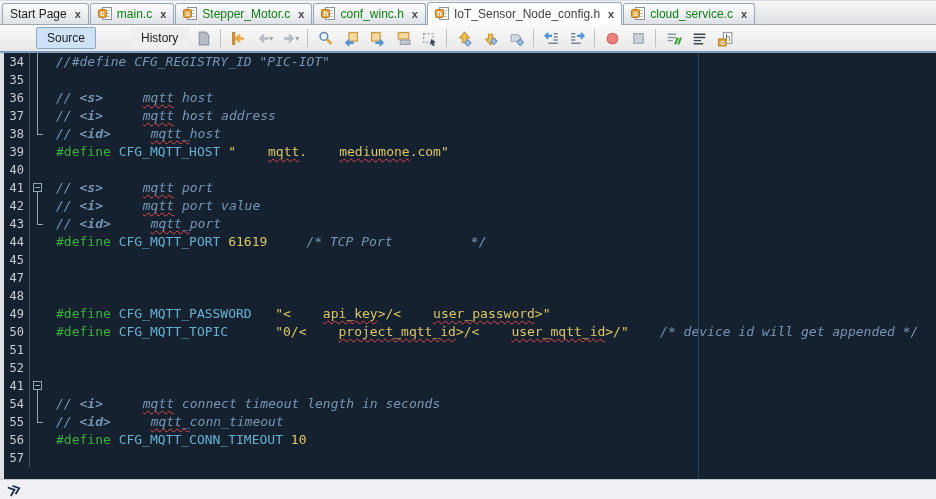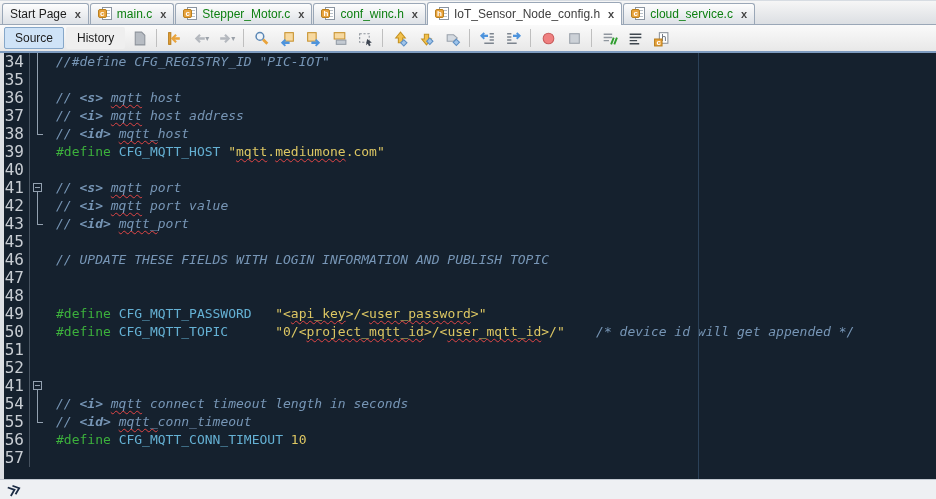--- a/index.html
+++ b/index.html
@@ -30,40 +30,40 @@
   .ficon .badge { position:absolute; left:0; top:2px; width:9px; height:9px;
                   background:#e8a33d; border:1px solid #b97f1f; border-radius:2px;
                   color:#fff; font:bold 8px/8px "Liberation Sans",sans-serif;
                   text-align:center; z-index:1; }
 
   
   .toolbar { height:28px; flex:none; display:flex; align-items:center; gap:2px;
              padding:1px 4px; background:linear-gradient(#fafafa,#e8e8e8);
              border-bottom:2px solid #7e9cc0; }
   .btn { font-size:12px; color:#1c1c1c; padding:3px 10px; border-radius:2px;
-         border:1px solid transparent; cursor:pointer; }
+         border:1px solid transparent; cursor:pointer;margin-left:32px; }
   .btn.selected { background:#cfe3f7; border-color:#86a7c9; }
   .tsep { width:1px; height:18px; background:#bfbfbf; margin:0 3px; flex:none; }
   .tbtn { width:24px; height:22px; display:flex; align-items:center; justify-content:center;
           border-radius:2px; cursor:pointer; flex:none; }
   .tbtn svg { width:17px; height:17px; }
   .mirror svg { transform:scaleX(-1); }
   .caret { font-size:8px; color:#9aa0a8; margin-left:-3px; }
 
   
   .editor { position:relative; height:426px; flex:none; overflow:hidden;
             background:var(--editor-bg,#15212e); cursor:text; }
   .leftstrip { position:absolute; left:0; top:0; bottom:0; width:4px;
                background:#dde0e4; z-index:3; }
   .marginline { position:absolute; left:698px; top:0; bottom:0; width:1px;
                 background:var(--margin-line,#2b4158); }
   .cl { display:flex; height:18px; padding-left:4px;
         font:13px/18px "DejaVu Sans Mono", monospace; white-space:pre; }
   .ln { width:26px; flex:none; text-align:right; padding-right:5px;
-        color:var(--gutter-text,#c8cdd3); font-size:16px;
+        color:var(--gutter-text,#c8cdd3); font-size:12px;
         border-right:1px solid #46525f; }
   .fold { width:15px; flex:none; position:relative; }
   .fold.line::before { content:''; position:absolute; left:7px; top:0; bottom:0;
         width:1px; background:var(--fold,#93a1b0); }
   .fold.end::before  { content:''; position:absolute; left:7px; top:0; height:10px;
         width:1px; background:var(--fold,#93a1b0); }
   .fold.end::after   { content:''; position:absolute; left:7px; top:9px; width:6px;
         height:1px; background:var(--fold,#93a1b0); }
   .fold.start::after { content:''; position:absolute; left:7px; top:13px; bottom:0;
         width:1px; background:var(--fold,#93a1b0); }
@@ -73,21 +73,21 @@
           height:1px; background:var(--fold,#93a1b0); }
   .ct { padding-left:11px; }
   .cm  { color:var(--comment,#7796b6); font-style:italic; }
   .tag { color:var(--comment,#7796b6); font-style:italic; font-weight:bold; }
   .dir { color:var(--directive,#3cb03c); }
   .id  { color:var(--macro,#65b1d4); }
   .str, .num { color:var(--literal,#ddc763); }
   .pl  { color:#dce2e8; }
   .sq  { text-decoration:underline wavy var(--squiggle,#e04545);
          text-decoration-thickness:1px; text-underline-offset:2px;
-         text-decoration-skip-ink:none; }
+         text-decoration-skip-ink:none;margin-left:32px; }
 
   
   .bottombar { height:21px; flex:none; background:#eef0f3; border-top:1px solid #c2c9d1;
                display:flex; align-items:center; padding-left:5px; }
   .chev { width:18px; height:16px; transform:rotate(-20deg); cursor:pointer; }
 </style>
 </head>
 <body>
 
 <div class="app">
@@ -282,22 +282,22 @@
   <div class="cl"><span class="ln">34</span><span class="fold line"></span><span class="ct"><span class="cm">//#define CFG_REGISTRY_ID "PIC-IOT"</span></span></div>
       <div class="cl"><span class="ln">35</span><span class="fold line"></span><span class="ct"></span></div>
       <div class="cl"><span class="ln">36</span><span class="fold line"></span><span class="ct"><span class="cm">// </span><span class="tag">&lt;s&gt;</span><span class="cm"> </span><span class="cm sq">mqtt</span><span class="cm"> host</span></span></div>
       <div class="cl"><span class="ln">37</span><span class="fold line"></span><span class="ct"><span class="cm">// </span><span class="tag">&lt;i&gt;</span><span class="cm"> </span><span class="cm sq">mqtt</span><span class="cm"> host address</span></span></div>
       <div class="cl"><span class="ln">38</span><span class="fold end"></span><span class="ct"><span class="cm">// </span><span class="tag">&lt;id&gt;</span><span class="cm"> </span><span class="cm sq">mqtt_</span><span class="cm">host</span></span></div>
       <div class="cl"><span class="ln">39</span><span class="fold"></span><span class="ct"><span class="dir">#define</span><span class="pl"> </span><span class="id">CFG_MQTT_HOST</span><span class="pl"> </span><span class="str">"</span><span class="str sq">mqtt</span><span class="str">.</span><span class="str sq">mediumone</span><span class="str">.com"</span></span></div>
       <div class="cl"><span class="ln">40</span><span class="fold"></span><span class="ct"></span></div>
       <div class="cl"><span class="ln">41</span><span class="fold start"><span class="fbox"></span></span><span class="ct"><span class="cm">// </span><span class="tag">&lt;s&gt;</span><span class="cm"> </span><span class="cm sq">mqtt</span><span class="cm"> port</span></span></div>
       <div class="cl"><span class="ln">42</span><span class="fold line"></span><span class="ct"><span class="cm">// </span><span class="tag">&lt;i&gt;</span><span class="cm"> </span><span class="cm sq">mqtt</span><span class="cm"> port value</span></span></div>
       <div class="cl"><span class="ln">43</span><span class="fold end"></span><span class="ct"><span class="cm">// </span><span class="tag">&lt;id&gt;</span><span class="cm"> </span><span class="cm sq">mqtt_</span><span class="cm">port</span></span></div>
+      <div class="cl"><span class="ln">44</span><span class="fold"></span><span class="ct"><span class="dir">#define</span><span class="pl"> </span><span class="id">CFG_MQTT_PORT</span><span class="pl"> </span><span class="num">61619</span><span class="pl">     </span><span class="cm">/* TCP Port          */</span></span></div>
       <div class="cl"><span class="ln">45</span><span class="fold"></span><span class="ct"></span></div>
-      <div class="cl"><span class="ln">46</span><span class="fold"></span><span class="ct"><span class="cm">// UPDATE THESE FIELDS WITH LOGIN INFORMATION AND PUBLISH TOPIC</span></span></div>
       <div class="cl"><span class="ln">47</span><span class="fold"></span><span class="ct"></span></div>
       <div class="cl"><span class="ln">48</span><span class="fold"></span></div>
       <div class="cl"><span class="ln">49</span><span class="fold"></span><span class="ct"><span class="dir">#define</span><span class="pl"> </span><span class="id">CFG_MQTT_PASSWORD</span><span class="pl">   </span><span class="str">"&lt;</span><span class="str sq">api_key</span><span class="str">&gt;/&lt;</span><span class="str sq">user_password</span><span class="str">&gt;"</span></span></div>
       <div class="cl"><span class="ln">50</span><span class="fold"></span><span class="ct"><span class="dir">#define</span><span class="pl"> </span><span class="id">CFG_MQTT_TOPIC</span><span class="pl">      </span><span class="str">"0/&lt;</span><span class="str sq">project_mqtt_id</span><span class="str">&gt;/&lt;</span><span class="str sq">user_mqtt_id</span><span class="str">&gt;/"</span><span class="pl">    </span><span class="cm">/* device id will get appended */</span></span></div>
       <div class="cl"><span class="ln">51</span><span class="fold"></span><span class="ct"></span></div>
       <div class="cl"><span class="ln">52</span><span class="fold"></span><span class="ct"></span></div>
       <div class="cl"><span class="ln">41</span><span class="fold start"><span class="fbox"></span></span></div>
       <div class="cl"><span class="ln">54</span><span class="fold line"></span><span class="ct"><span class="cm">// </span><span class="tag">&lt;i&gt;</span><span class="cm"> </span><span class="cm sq">mqtt</span><span class="cm"> connect timeout length in seconds</span></span></div>
       <div class="cl"><span class="ln">55</span><span class="fold end"></span><span class="ct"><span class="cm">// </span><span class="tag">&lt;id&gt;</span><span class="cm"> </span><span class="cm sq">mqtt_</span><span class="cm">conn_timeout</span></span></div>
       <div class="cl"><span class="ln">56</span><span class="fold"></span><span class="ct"><span class="dir">#define</span><span class="pl"> </span><span class="id">CFG_MQTT_CONN_TIMEOUT</span><span class="pl"> </span><span class="num">10</span></span></div>

